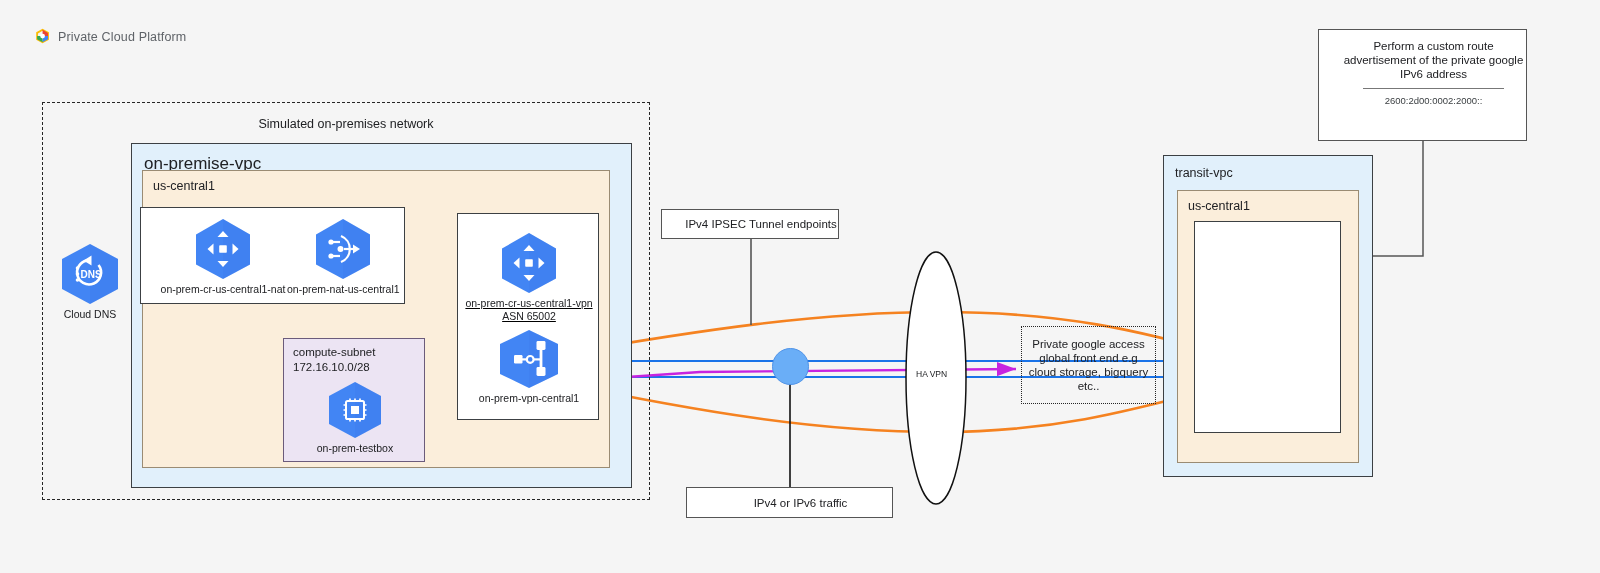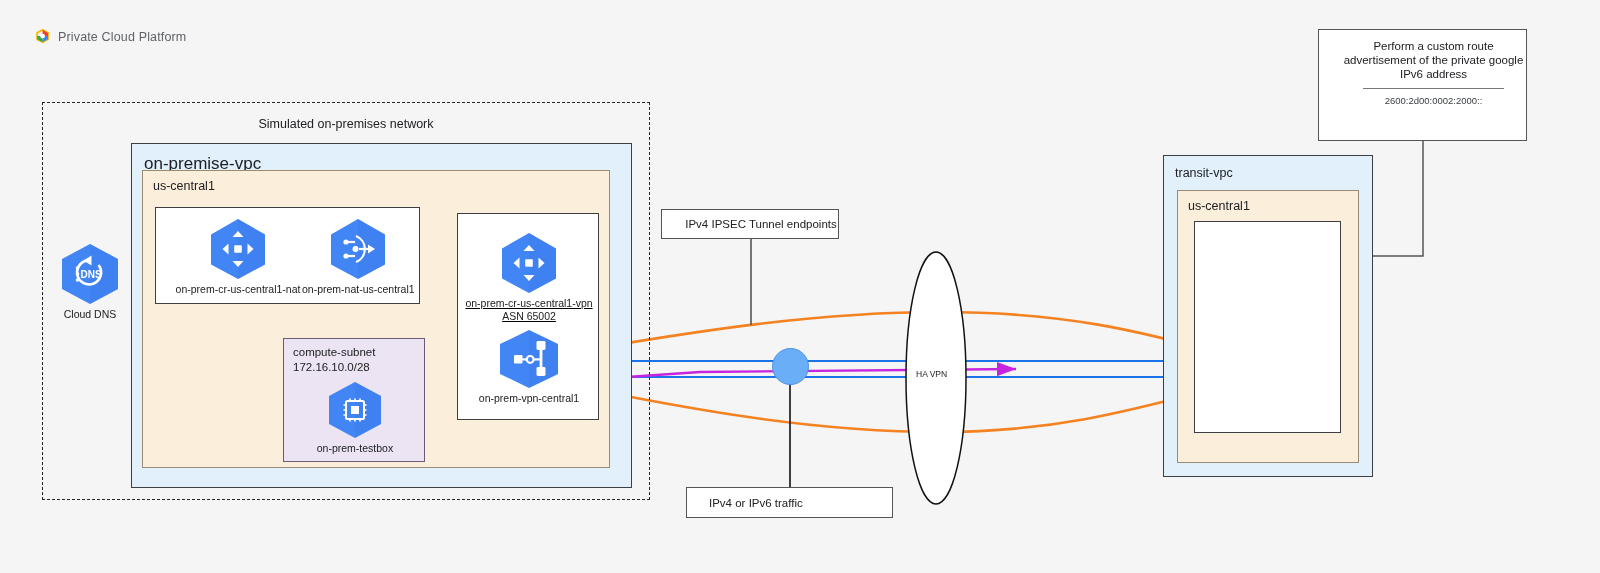--- a/index.html
+++ b/index.html
@@ -169,21 +169,21 @@
   </div>
 
   <div class="abs vpc-box layer" style="left:131px; top:143px; width:501px; height:345px;">
     <div class="container-label" style="left:12px; top:10px; font-size:17px;">on-premise-vpc</div>
   </div>
 
   <div class="abs region-box layer" style="left:142px; top:170px; width:468px; height:298px;">
     <div class="container-label" style="left:10px; top:8px;">us-central1</div>
   </div>
 
-  <div class="abs white-box layer" style="left:155px; top:207px; width:265px; height:97px;">
+  <div class="abs white-box layer" style="left:140px; top:207px; width:265px; height:97px;">
     <div class="node" style="left:17px; top:10px; width:130px;">
       <div class="hexwrap" style="width:58px;height:62px;">
         <svg width="58" height="62" viewBox="0 0 58 62">
           <polygon points="29,1 56,16.5 56,46.5 29,61 2,46.5 2,16.5" fill="#4285f4"></polygon>
           <polygon points="29,1 56,16.5 56,46.5 29,61" fill="#3b78e7" opacity="0.25"></polygon>
           <g fill="#ffffff">
             <path d="M29 13 l5.5 6 h-11 z"></path>
             <path d="M29 49 l5.5 -6 h-11 z"></path>
             <path d="M13.5 31 l6 -5.5 v11 z"></path>
             <path d="M44.5 31 l-6 -5.5 v11 z"></path>
@@ -295,28 +295,34 @@
         <text x="31" y="35" font-family="Liberation Sans, sans-serif" font-size="10" font-weight="bold" fill="#ffffff" text-anchor="middle">DNS</text>
       </svg>
     </div>
     <div class="caption">Cloud DNS</div>
   </div>
 
   <div class="abs callout-box layer-top" style="left:661px; top:209px; width:178px; height:30px; display:flex; align-items:center; justify-content:center;">
     <span class="callout-text">IPv4 IPSEC Tunnel endpoints</span>
   </div>
 
-  <div class="abs callout-box layer-top" style="left:686px; top:487px; width:207px; height:31px; display:flex; align-items:center; ">
+  <div class="abs callout-box layer-top" style="left:686px; top:487px; width:207px; height:31px; display:flex; align-items:center; justify-content:center;">
     <span class="callout-text">IPv4 or IPv6 traffic</span>
   </div>
 
   <div class="abs layer-top" style="left:772px; top:348px; width:37px; height:37px; border-radius:50%; background:#6aaef7; border:1.4px solid #4f93e8;"></div>
 
   <div class="havpn-label layer-top" style="left:916px; top:369px;">HA VPN</div>
 
+  <div class="abs dotted-box layer-top" style="left:1021px; top:326px; width:135px; height:78px; display:flex; flex-direction:column; align-items:center; justify-content:center; background:transparent;">
+    <span class="callout-text">Private google access</span>
+    <span class="callout-text">global front end e.g</span>
+    <span class="callout-text">cloud storage, bigquery</span>
+    <span class="callout-text">etc..</span>
+  </div>
 
   <div class="abs vpc-box layer" style="left:1163px; top:155px; width:210px; height:322px;">
     <div class="container-label" style="left:11px; top:10px; font-size:12.5px;">transit-vpc</div>
   </div>
 
   <div class="abs region-box layer" style="left:1177px; top:190px; width:182px; height:273px;">
     <div class="container-label" style="left:10px; top:8px;">us-central1</div>
   </div>
 
   <div class="abs white-box layer" style="left:1194px; top:221px; width:147px; height:212px;">

